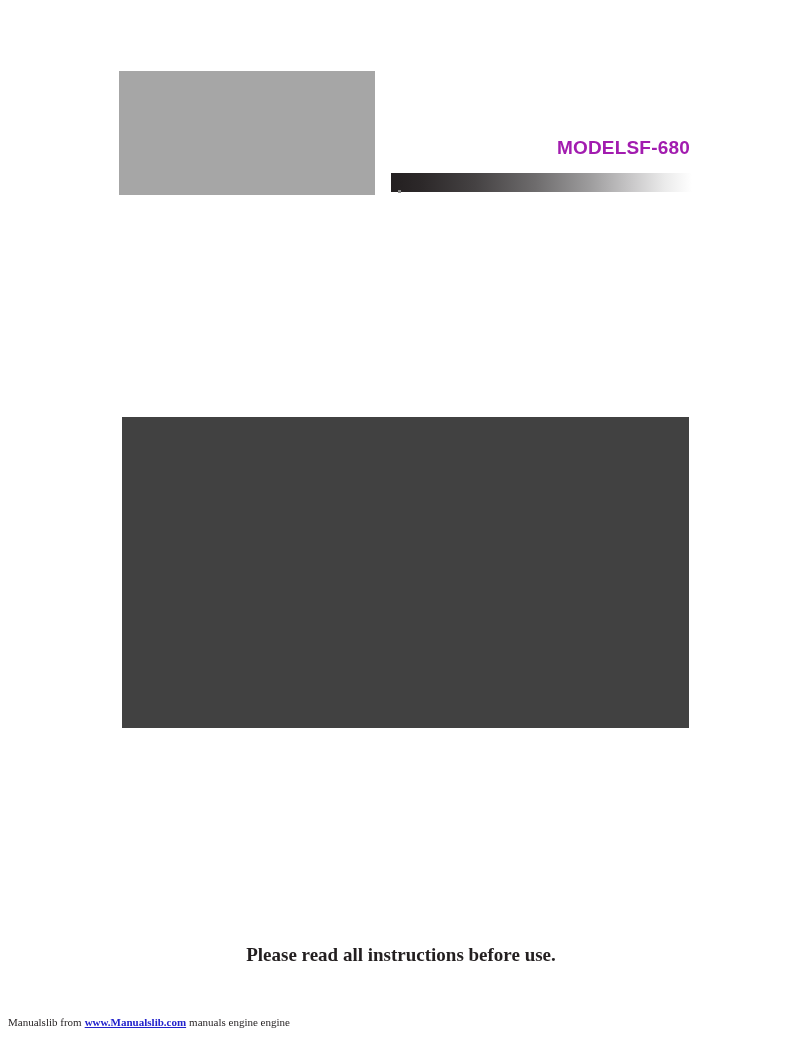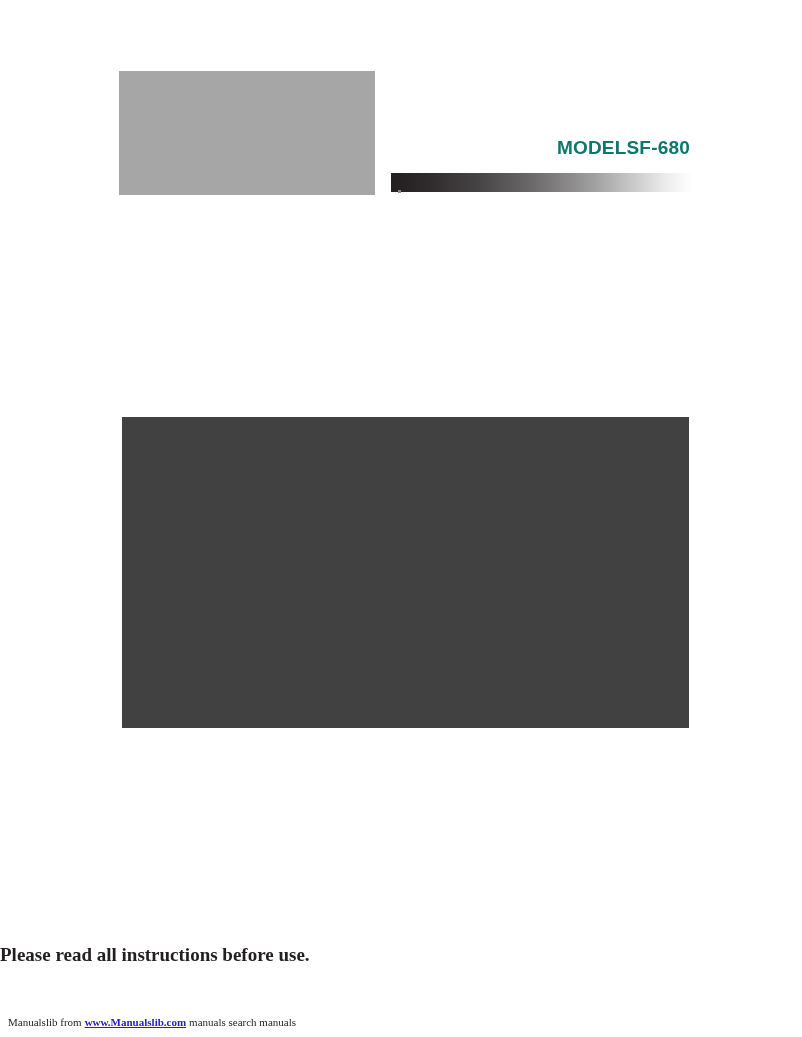--- a/index.html
+++ b/index.html
@@ -35,21 +35,21 @@
   .model-number {
     position: absolute;
     left: 391px;
     top: 137px;
     width: 299px;
     text-align: right;
     font-family: "Liberation Sans", sans-serif;
     font-weight: bold;
     font-size: 19px;
     letter-spacing: 0.2px;
-    color: #0f766e;
+    color: #a21caf;
     white-space: nowrap;
   }
 
   
   .gradient-rule {
     position: absolute;
     left: 391px;
     top: 173px;
     width: 301px;
     height: 19px;
@@ -94,21 +94,21 @@
     height: 311px;
     background: #414141;
   }
 
   
   .instruction-notice {
     position: absolute;
     left: 0;
     top: 944px;
     width: 802px;
-    text-align: left;
+    text-align: center;
     font-family: "Liberation Serif", serif;
     font-weight: bold;
     font-size: 19px;
     color: #231f20;
   }
 
   
   .footer {
     position: absolute;
     left: 8px;
@@ -140,16 +140,16 @@
 
   <div class="gradient-rule"></div>
   <div class="gradient-rule-dot"></div>
 
 
   <div class="product-photo"></div>
 
   <div class="instruction-notice">Please read all instructions before use.</div>
 
   <div class="footer">
-    <span class="prefix">Manualslib from</span><a class="link" href="#">www.Manualslib.com</a><span class="suffix">manuals search manuals</span>
+    <span class="prefix">Manualslib from</span><a class="link" href="#">www.Manualslib.com</a><span class="suffix">manuals engine engine</span>
   </div>
 
 </div>
 
 </body></html>

